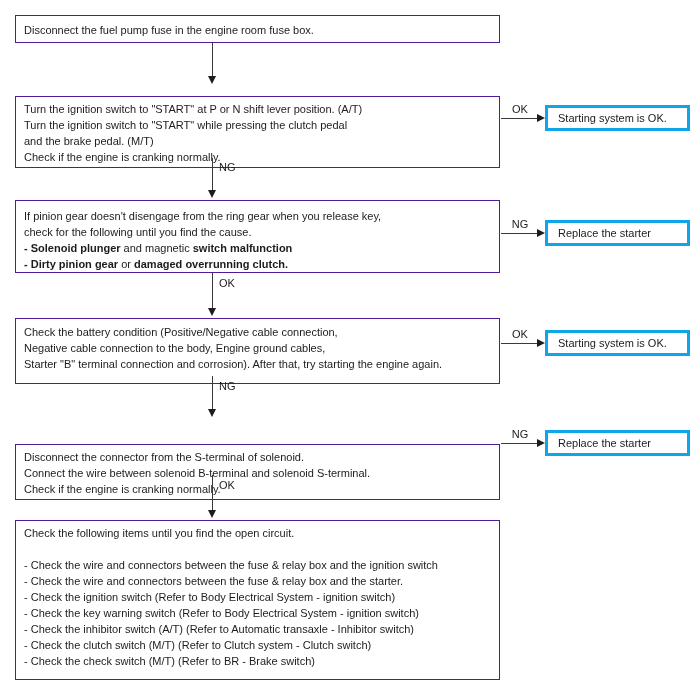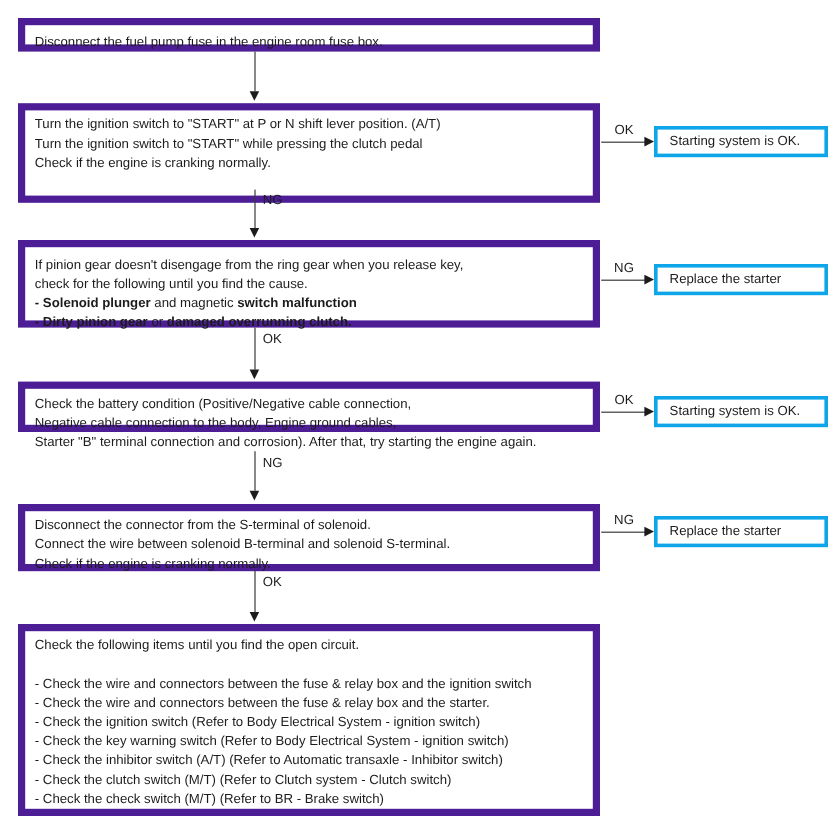--- a/index.html
+++ b/index.html
@@ -10,21 +10,21 @@
     background: #ffffff;
     font-family: "Liberation Sans", sans-serif;
     color: #1c1c1c;
     overflow: hidden;
   }
   .box {
     position: absolute;
     left: 15px;
     width: 485px;
     box-sizing: border-box;
-    border: 6px solid #4c1d95;
+    border: 1px solid #4c1d95;
     background: #ffffff;
     padding: 4px 8px 0 8px;
   }
   .tline {
     font-size: 11px;
     line-height: 16px;
     min-height: 16px;
     white-space: nowrap;
     color: #1c1c1c;
   }
@@ -94,23 +94,24 @@
 
 <div class="canvas">
 
   <div class="box" style="top:15px;height:28px;padding-top:6px">
     <div class="tline">Disconnect the fuel pump fuse in the engine room fuse box.</div>
   </div>
 
   <div class="vline" style="top:43px;height:33px"></div>
   <div class="varrow" style="top:76px"></div>
 
-  <div class="box" style="top:86px;height:83px">
+  <div class="box" style="top:96px;height:72px">
     <div class="tline">Turn the ignition switch to "START" at P or N shift lever position. (A/T)</div>
     <div class="tline">Turn the ignition switch to "START" while pressing the clutch pedal</div>
+    <div class="tline">and the brake pedal. (M/T)</div>
     <div class="tline">Check if the engine is cranking normally.</div>
   </div>
 
   <div class="hline" style="top:118px"></div>
   <div class="harrow" style="top:114px"></div>
   <div class="hlabel" style="top:103px">OK</div>
   <div class="result" style="top:105px">
     <span>Starting system is OK.</span>
   </div>
 
@@ -129,38 +130,38 @@
   <div class="harrow" style="top:229px"></div>
   <div class="hlabel" style="top:218px">NG</div>
   <div class="result" style="top:220px">
     <span>Replace the starter</span>
   </div>
 
   <div class="vline" style="top:273px;height:35px"></div>
   <div class="varrow" style="top:308px"></div>
   <div class="vlabel" style="top:277px">OK</div>
 
-  <div class="box" style="top:318px;height:42px;padding-top:5px">
+  <div class="box" style="top:318px;height:66px;padding-top:5px">
     <div class="tline">Check the battery condition (Positive/Negative cable connection,</div>
     <div class="tline">Negative cable connection to the body, Engine ground cables,</div>
     <div class="tline">Starter "B" terminal connection and corrosion). After that, try starting the engine again.</div>
   </div>
 
   <div class="hline" style="top:343px"></div>
   <div class="harrow" style="top:339px"></div>
   <div class="hlabel" style="top:328px">OK</div>
   <div class="result" style="top:330px">
     <span>Starting system is OK.</span>
   </div>
 
   <div class="vline" style="top:376px;height:33px"></div>
   <div class="varrow" style="top:409px"></div>
   <div class="vlabel" style="top:380px">NG</div>
 
-  <div class="box" style="top:420px;height:56px">
+  <div class="box" style="top:444px;height:56px">
     <div class="tline">Disconnect the connector from the S-terminal of solenoid.</div>
     <div class="tline">Connect the wire between solenoid B-terminal and solenoid S-terminal.</div>
     <div class="tline">Check if the engine is cranking normally.</div>
   </div>
 
   <div class="hline" style="top:443px"></div>
   <div class="harrow" style="top:439px"></div>
   <div class="hlabel" style="top:428px">NG</div>
   <div class="result" style="top:430px">
     <span>Replace the starter</span>

